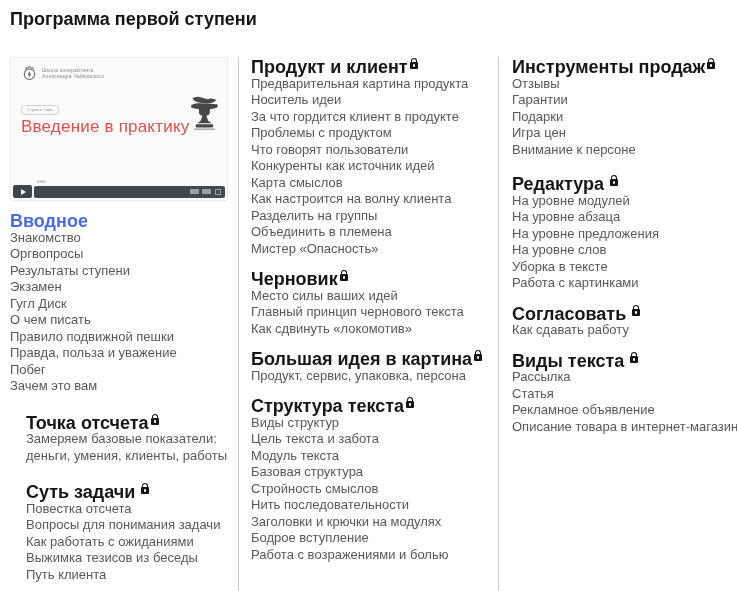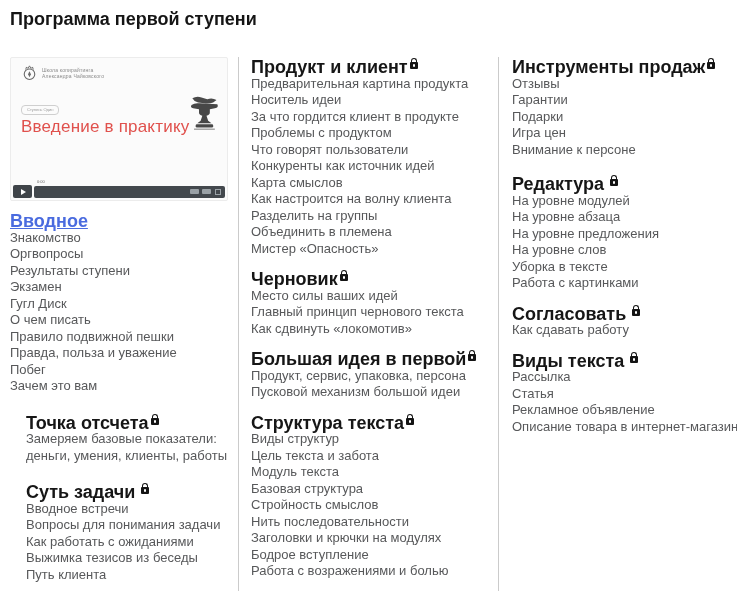--- a/index.html
+++ b/index.html
@@ -28,21 +28,21 @@
   .progress{flex:1;height:12px;background:#43484d;border-radius:2px;display:flex;align-items:center;justify-content:flex-end;gap:3px;padding-right:4px;}
   .ctrl-rect{width:9px;height:5px;background:#9aa1a6;border-radius:1px;display:inline-block;}
   .ctrl-fs{width:6px;height:6px;border:1px solid #9aa1a6;box-sizing:border-box;display:inline-block;margin-left:1px;}
   .time{position:absolute;left:24px;top:-6px;font-size:4px;color:#666;}
 
   
   .group + .group{margin-top:14px;}
   .col-1 .group + .group{margin-top:20px;margin-left:16px;}
   .group.extra-gap{margin-top:18px;}
   .group-title{font-size:18px;line-height:16.5px;font-weight:700;color:#161616;white-space:pre;}
-  .group-title.link{color:#4a6bdf;cursor:pointer;text-decoration:underline;}
+  .group-title.link{color:#4a6bdf;cursor:pointer;}
   .item{font-size:13px;line-height:16.5px;color:#57585a;white-space:pre;cursor:pointer;}
 
   
   .lock{width:8px;height:7px;background:#141414;border-radius:1px;position:relative;top:-4px;
     display:inline-block;margin-left:2px;}
   .lock.gap{margin-left:6px;}
   .lock::before{content:"";position:absolute;top:-4px;left:1px;width:6px;height:6px;box-sizing:border-box;
     border:1.5px solid #141414;border-bottom:none;border-radius:3px 3px 0 0;}
   .lock::after{content:"";position:absolute;top:2px;left:3px;width:2px;height:3px;background:#fff;border-radius:1px;}
 </style>
@@ -100,21 +100,21 @@
         <div class="item">Побег</div>
         <div class="item">Зачем это вам</div>
       </div>
       <div class="group">
         <div class="group-title"><span>Точка отсчета</span><span class="lock"></span></div>
         <div class="item">Замеряем базовые показатели:
 деньги, умения, клиенты, работы</div>
       </div>
       <div class="group">
         <div class="group-title"><span>Суть задачи</span><span class="lock gap"></span></div>
-        <div class="item">Вводное встречи</div>
+        <div class="item">Повестка отсчета</div>
         <div class="item">Вопросы для понимания задачи</div>
         <div class="item">Как работать с ожиданиями</div>
         <div class="item">Выжимка тезисов из беседы</div>
         <div class="item">Путь клиента</div>
       </div>
     </div>
   <div class="col col-2">
       <div class="group">
         <div class="group-title"><span>Продукт и клиент</span><span class="lock"></span></div>
         <div class="item">Предварительная картина продукта</div>
@@ -129,23 +129,22 @@
         <div class="item">Объединить в племена</div>
         <div class="item">Мистер «Опасность»</div>
       </div>
       <div class="group">
         <div class="group-title"><span>Черновик</span><span class="lock"></span></div>
         <div class="item">Место силы ваших идей</div>
         <div class="item">Главный принцип чернового текста</div>
         <div class="item">Как сдвинуть «локомотив»</div>
       </div>
       <div class="group">
-        <div class="group-title"><span>Большая идея в первой</span><span class="lock"></span></div>
+        <div class="group-title"><span>Большая идея в картина</span><span class="lock"></span></div>
         <div class="item">Продукт, сервис, упаковка, персона</div>
-        <div class="item">Пусковой механизм большой идеи</div>
       </div>
       <div class="group">
         <div class="group-title"><span>Структура текста</span><span class="lock"></span></div>
         <div class="item">Виды структур</div>
         <div class="item">Цель текста и забота</div>
         <div class="item">Модуль текста</div>
         <div class="item">Базовая структура</div>
         <div class="item">Стройность смыслов</div>
         <div class="item">Нить последовательности</div>
         <div class="item">Заголовки и крючки на модулях</div>

